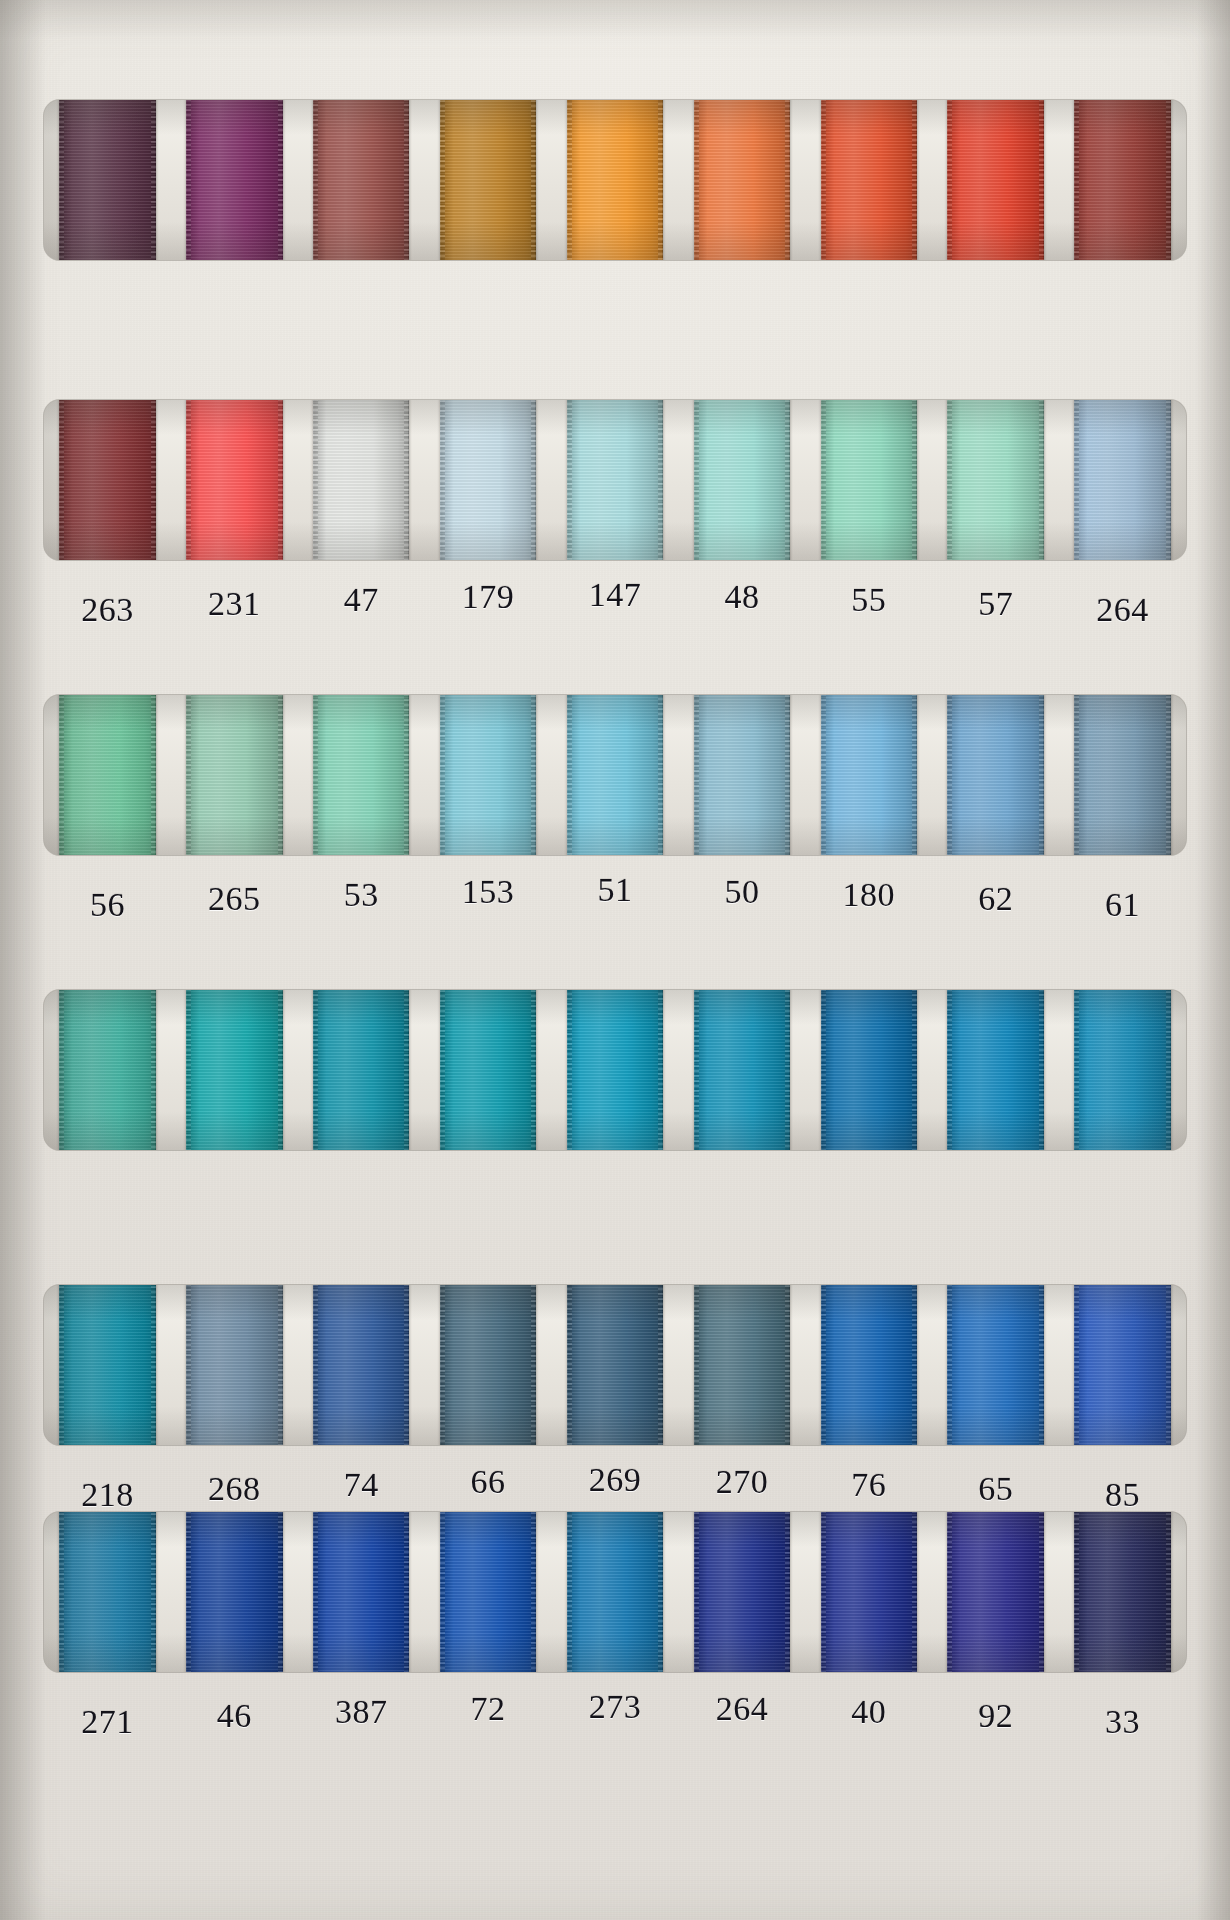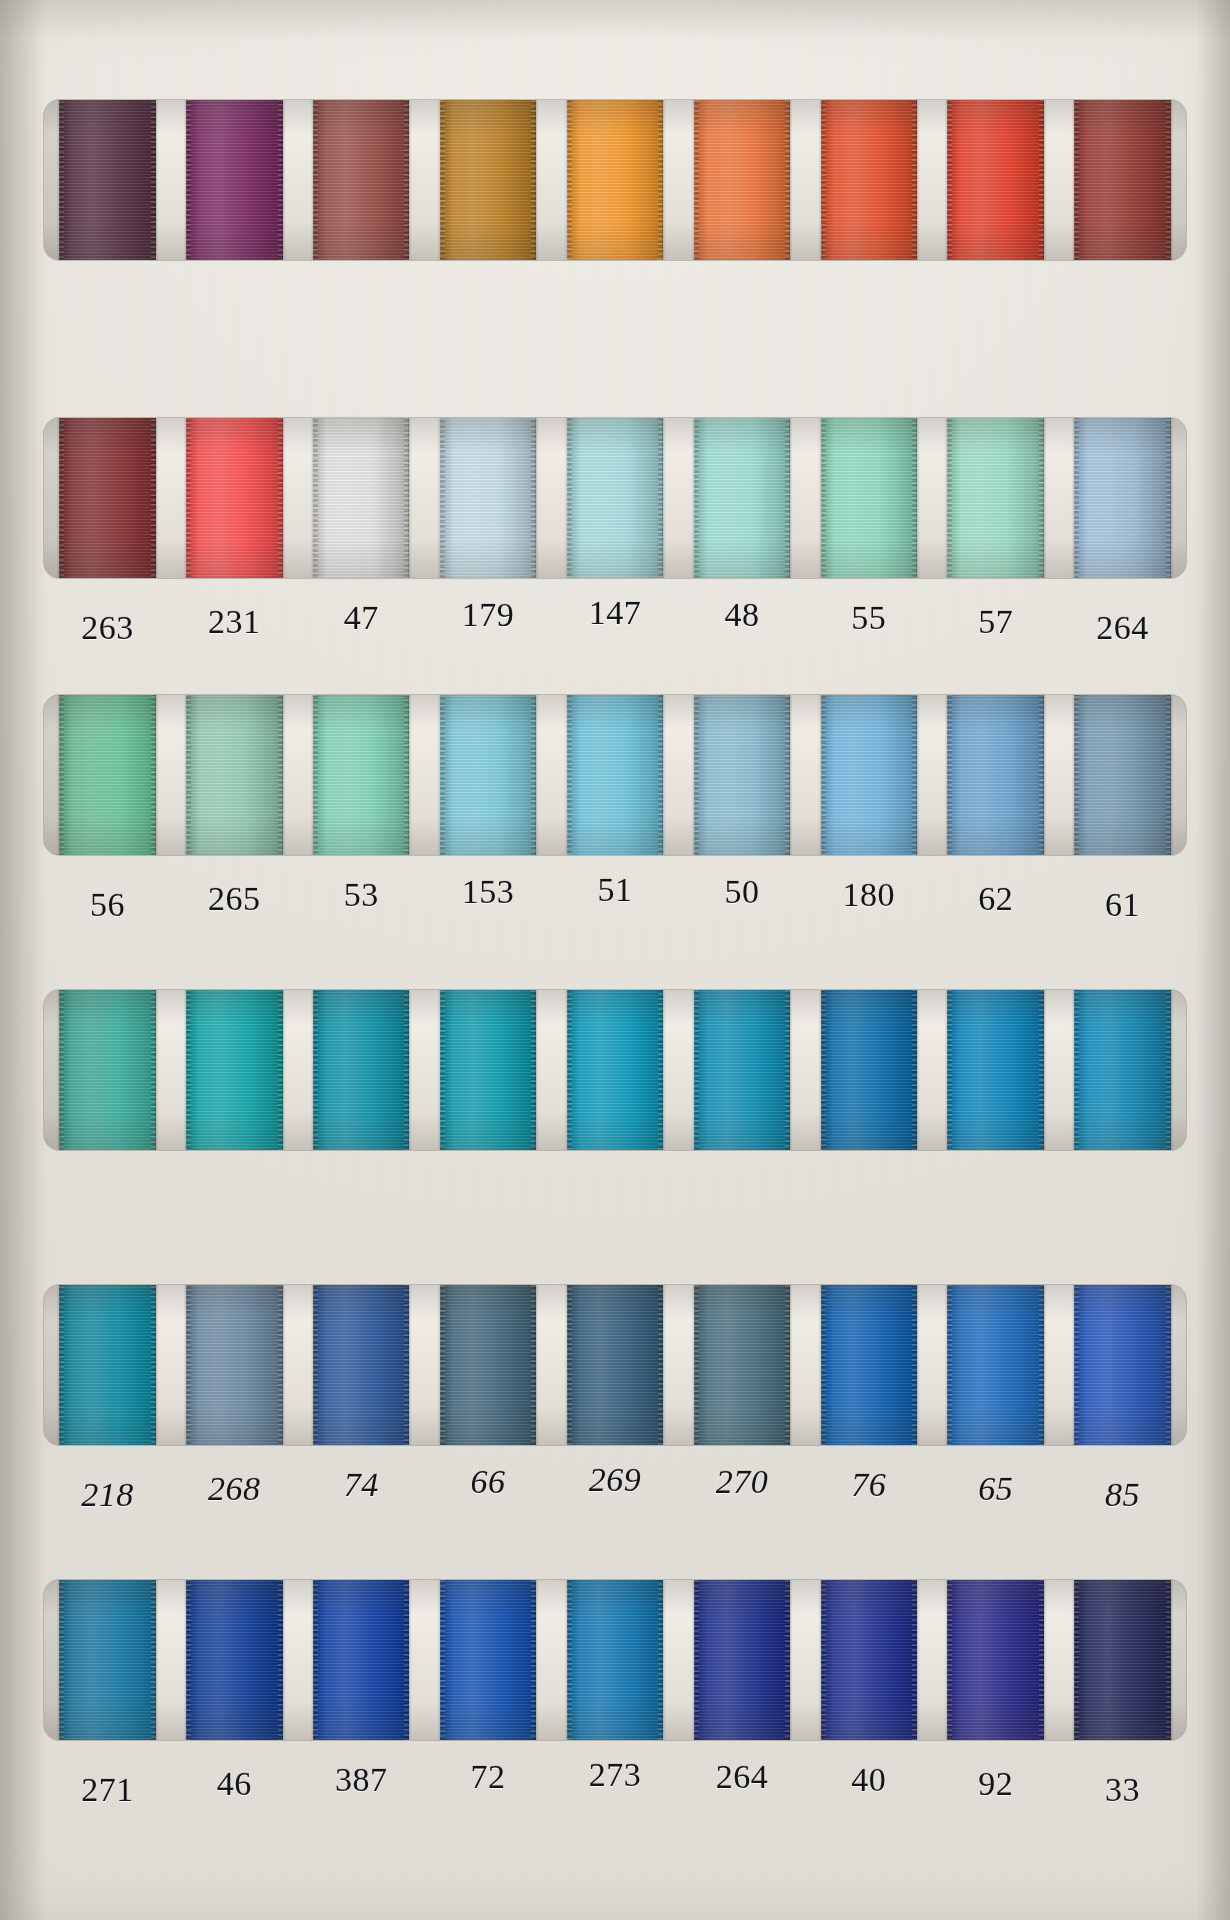--- a/index.html
+++ b/index.html
@@ -194,21 +194,21 @@
             <div class="cell">
               <div class="ribbon" style="background-color: rgb(231, 64, 42);"></div>
             </div>
             <div class="cell">
               <div class="ribbon" style="background-color: rgb(157, 58, 51);"></div>
             </div>
           </div>
           <div class="curveshade"></div>
         </div>
       </div>
-      <div class="row" style="top: 400px; margin-top: 18px;">
+      <div class="row" style="top: 400px;">
         <div class="window">
           <div class="windowbg"></div>
           <div class="strip">
             <div class="cell">
               <div class="ribbon" style="background-color: rgb(140, 51, 54);"></div>
             </div>
             <div class="cell">
               <div class="ribbon" style="background-color: rgb(253, 79, 79);"></div>
             </div>
             <div class="cell">
@@ -321,21 +321,21 @@
             <div class="cell">
               <div class="ribbon" style="background-color: rgb(11, 134, 189);"></div>
             </div>
             <div class="cell">
               <div class="ribbon" style="background-color: rgb(14, 143, 192);"></div>
             </div>
           </div>
           <div class="curveshade"></div>
         </div>
       </div>
-      <div class="row" style="top: 1285px; font-style: italic;">
+      <div class="row" style="top: 1285px;">
         <div class="window">
           <div class="windowbg"></div>
           <div class="strip">
             <div class="cell">
               <div class="ribbon" style="background-color: rgb(12, 147, 173);"></div>
             </div>
             <div class="cell">
               <div class="ribbon" style="background-color: rgb(109, 139, 164);"></div>
             </div>
             <div class="cell">
@@ -367,21 +367,21 @@
           <div class="label">268</div>
           <div class="label">74</div>
           <div class="label">66</div>
           <div class="label">269</div>
           <div class="label">270</div>
           <div class="label">76</div>
           <div class="label">65</div>
           <div class="label">85</div>
         </div>
       </div>
-      <div class="row" style="top: 1580px;">
+      <div class="row" style="top: 1512px;">
         <div class="window">
           <div class="windowbg"></div>
           <div class="strip">
             <div class="cell">
               <div class="ribbon" style="background-color: rgb(23, 127, 174);"></div>
             </div>
             <div class="cell">
               <div class="ribbon" style="background-color: rgb(18, 63, 154);"></div>
             </div>
             <div class="cell">

